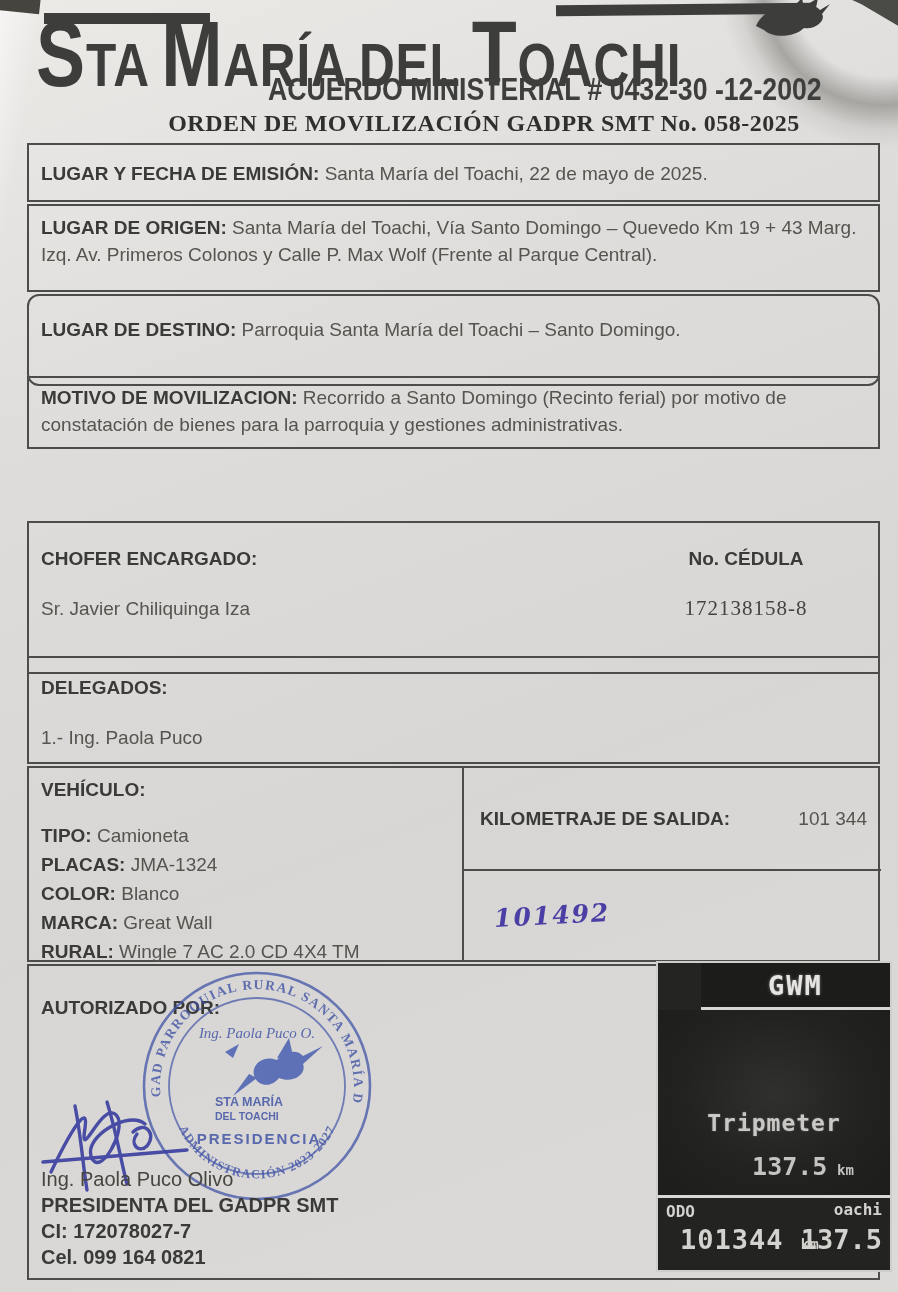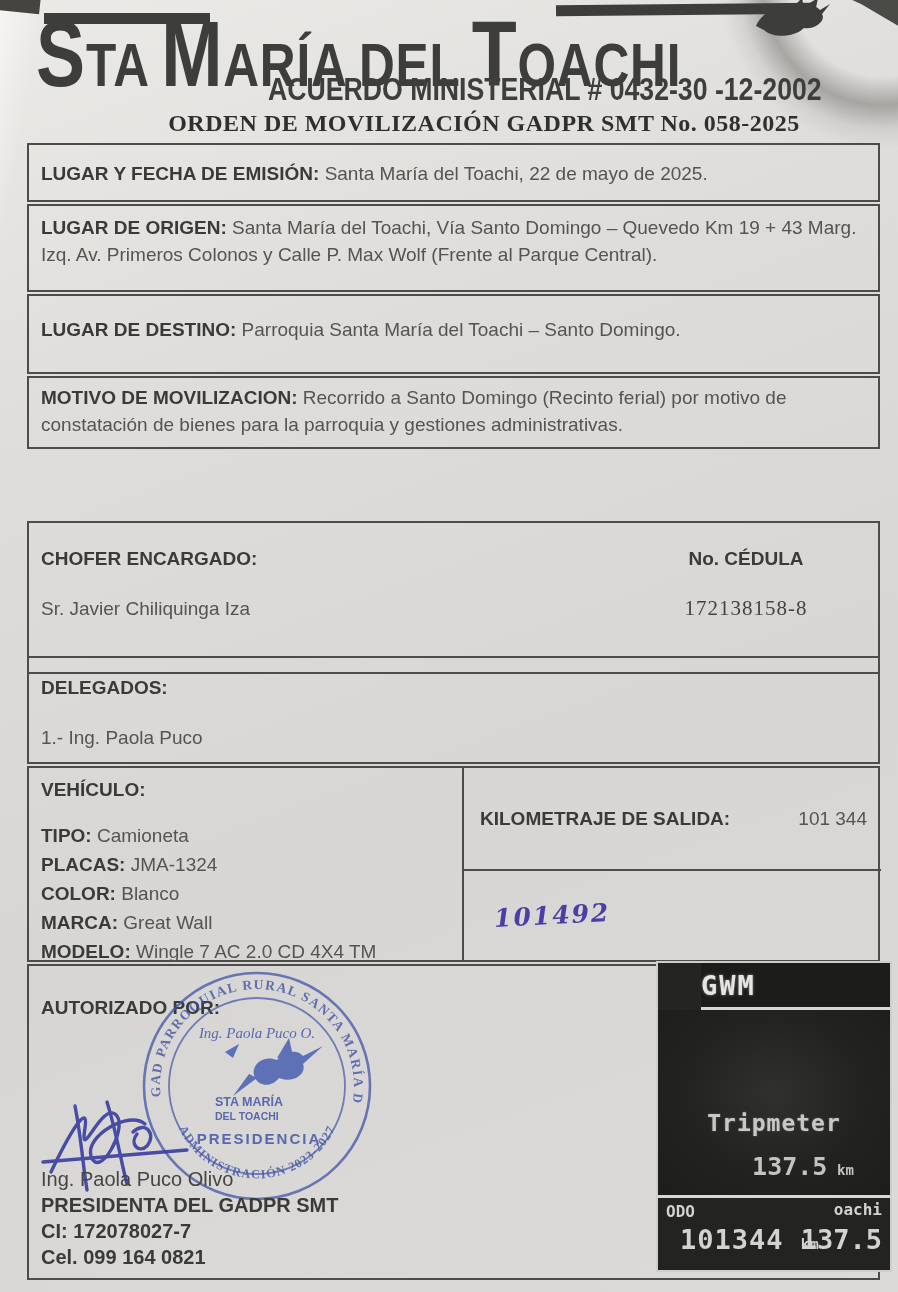--- a/index.html
+++ b/index.html
@@ -29,21 +29,21 @@
   .order-title{position:absolute;left:0;top:110px;width:880px;text-align:center;
     font-family:"Liberation Serif",serif;font-weight:bold;font-size:24px;color:#2f2f2d;letter-spacing:.5px;margin-left:44px;}
   
   .row{position:absolute;left:27px;width:853px;border:2px solid #4c4c4a;box-sizing:border-box;color:#3e3e3c;}
   .row p{margin:0;}
   .lbl{font-weight:bold;color:#3a3a38;}
   .val{font-weight:normal;color:#55544f;}
   .fs{font-size:19px;line-height:27px;}
   #row-emision{top:143px;height:59px;padding:15px 0 0 12px;}
   #row-origen{top:204px;height:88px;padding:8px 8px 0 12px;}
-  #row-destino{top:294px;height:80px;padding:20px 10px 0 12px;}
+  #row-destino{top:294px;height:92px;padding:20px 10px 0 12px;border-radius:12px;}
   #row-motivo{top:376px;height:73px;padding:6px 6px 0 12px;}
   #row-tiempo{top:451px;height:68px;padding:0;}
   #row-tiempo .cell{position:absolute;top:20px;}
   #row-chofer{top:521px;height:153px;}
   #row-chofer .line1{position:absolute;top:22px;left:12px;}
   #row-chofer .line2{position:absolute;top:72px;left:12px;}
   #row-chofer .rightcol{position:absolute;left:590px;width:230px;text-align:center;}
   #row-chofer .cedula-num{font-family:"Liberation Serif",serif;font-size:21px;color:#44433f;letter-spacing:1px;}
   #row-delegados{top:656px;height:108px;}
   #row-delegados .line1{position:absolute;top:16px;left:12px;}
@@ -62,21 +62,21 @@
   #row-firma .auth-label{position:absolute;left:12px;top:28px;}
   .sign-block{position:absolute;left:12px;top:200px;font-size:20px;line-height:26px;color:#3a3a38;}
   .sign-block .n1{font-weight:normal;color:#46453f;}
   .sign-block .b{font-weight:bold;}
   
   .stamp{position:absolute;left:108px;top:0px;opacity:.92;}
   .signature{position:absolute;left:8px;top:110px;}
   
   .photo{position:absolute;left:658px;top:963px;width:232px;height:307px;background:#242422;
     box-shadow:0 0 0 2px #cfcecb;display:flex;flex-direction:column;font-family:"DejaVu Sans Mono",monospace;}
-  .photo .brand-bar{height:44px;background:#1c1c1a;display:flex;align-items:center;justify-content:flex-start;
+  .photo .brand-bar{height:44px;background:#1c1c1a;display:flex;align-items:center;justify-content:center;
     border-bottom:3px solid #d8d7d4;margin-left:43px;}
   .photo .brand-bar span{color:#e6e5e2;font-size:27px;font-weight:bold;letter-spacing:2px;text-shadow:0 0 3px rgba(255,255,255,.45);}
   .photo .screen{flex:1;position:relative;background:radial-gradient(ellipse at 50% 45%, #30302e 0%, #222220 55%, #1d1d1b 100%);}
   .photo .trip-title{position:absolute;left:0;top:100px;width:100%;text-align:center;color:#c9c8c4;
     font-size:23px;font-weight:bold;letter-spacing:1px;text-shadow:0 0 2px rgba(255,255,255,.3);}
   .photo .trip-val{position:absolute;left:0;top:142px;width:100%;text-align:center;color:#c4c3bf;font-weight:bold;padding-left:29px;}
   .photo .trip-val .num{font-size:25px;}
   .photo .trip-val .unit{font-size:14px;}
   .photo .odo-bar{height:72px;background:#232321;border-top:3px solid #d8d7d4;position:relative;color:#d3d2ce;}
   .photo .odo-bar .odo-lbl{position:absolute;left:8px;top:4px;font-size:16px;font-weight:bold;}
@@ -142,21 +142,21 @@
   </div>
 
   <div class="row fs" id="row-vehiculo">
     <div class="veh-left">
       <span class="lbl">VEHÍCULO:</span>
       <div class="veh-list">
         <div><span class="lbl">TIPO:</span> <span class="val">Camioneta</span></div>
         <div><span class="lbl">PLACAS:</span> <span class="val">JMA-1324</span></div>
         <div><span class="lbl">COLOR:</span> <span class="val">Blanco</span></div>
         <div><span class="lbl">MARCA:</span> <span class="val">Great Wall</span></div>
-        <div><span class="lbl">MODELO:</span> <span class="val">Wingle 7 AC 2.0 CD 4X4 TM</span></div>
+        <div><span class="lbl">RURAL:</span> <span class="val">Wingle 7 AC 2.0 CD 4X4 TM</span></div>
       </div>
     </div>
     <div class="veh-right">
       <div class="km-cell">
         <span class="lbl">KILOMETRAJE DE SALIDA:</span>
         <span class="km-value">101 344</span>
       </div>
       <div class="km-cell second">
         <span class="hand">101492</span>
       </div>

